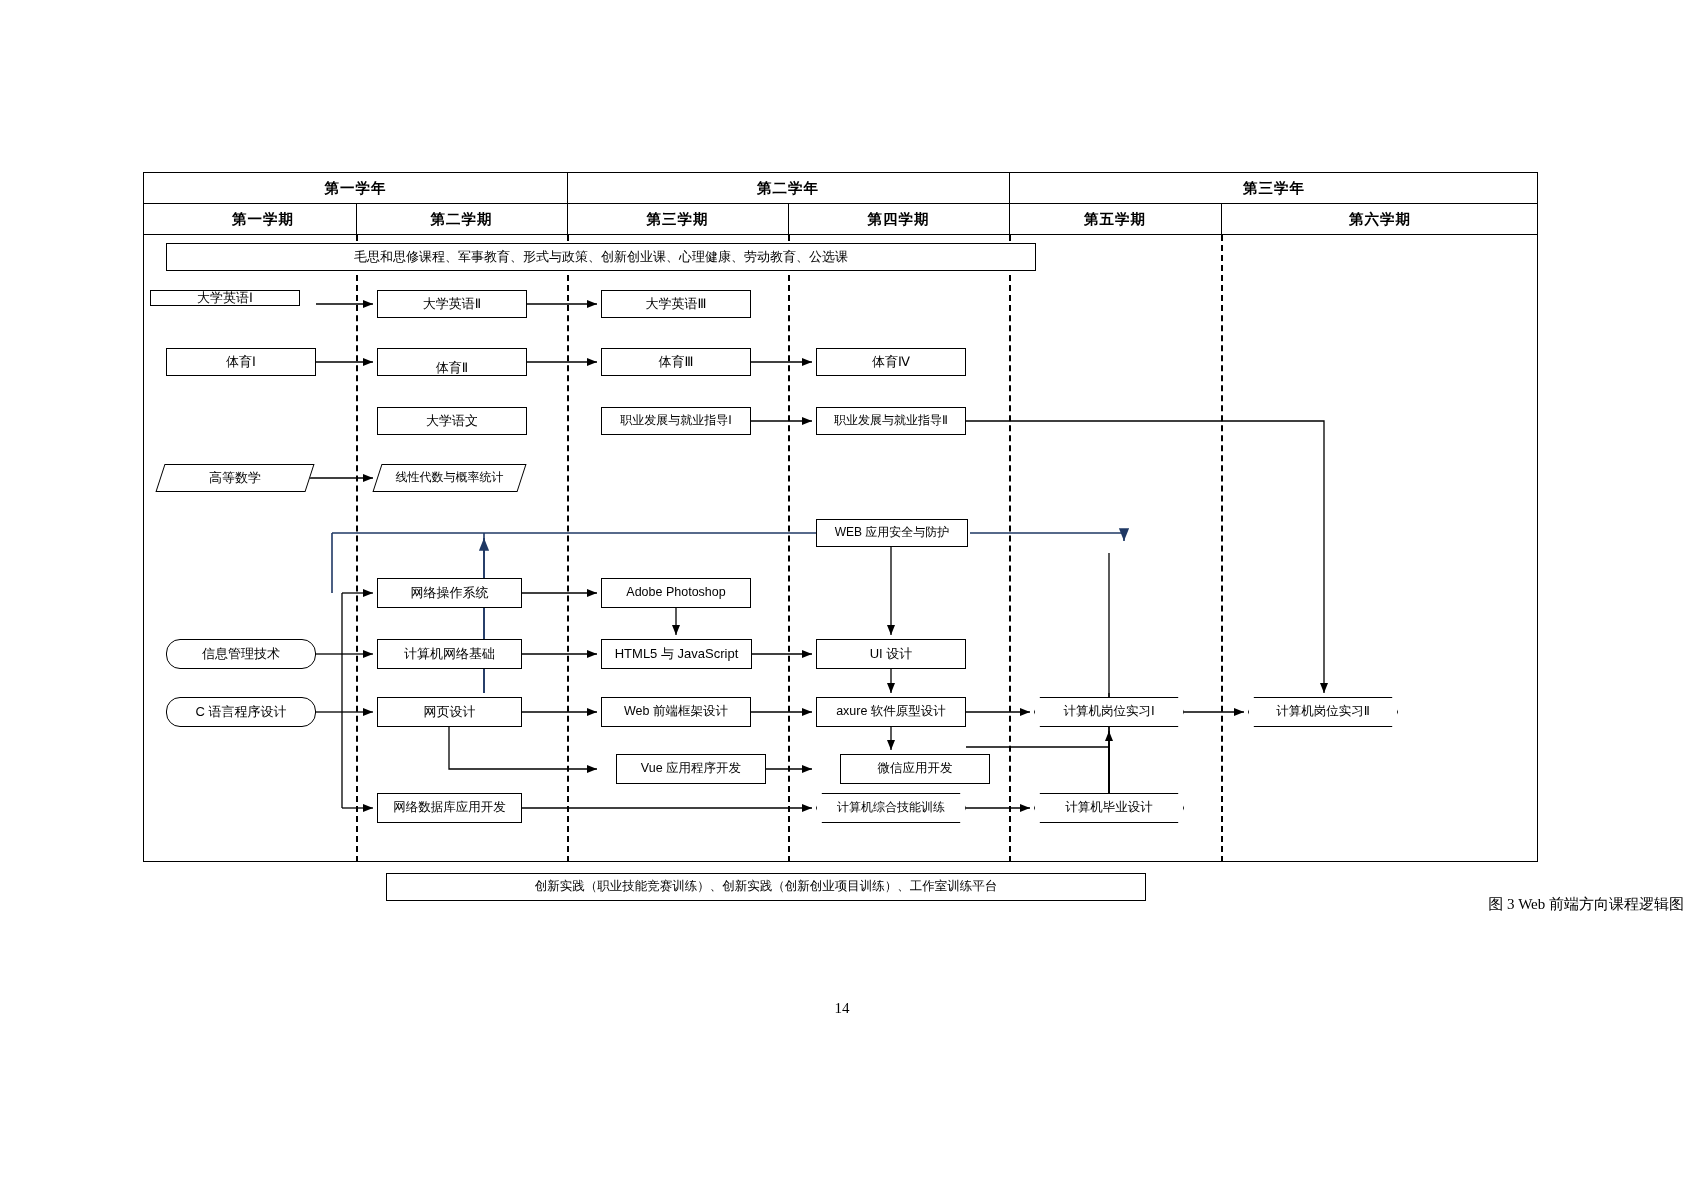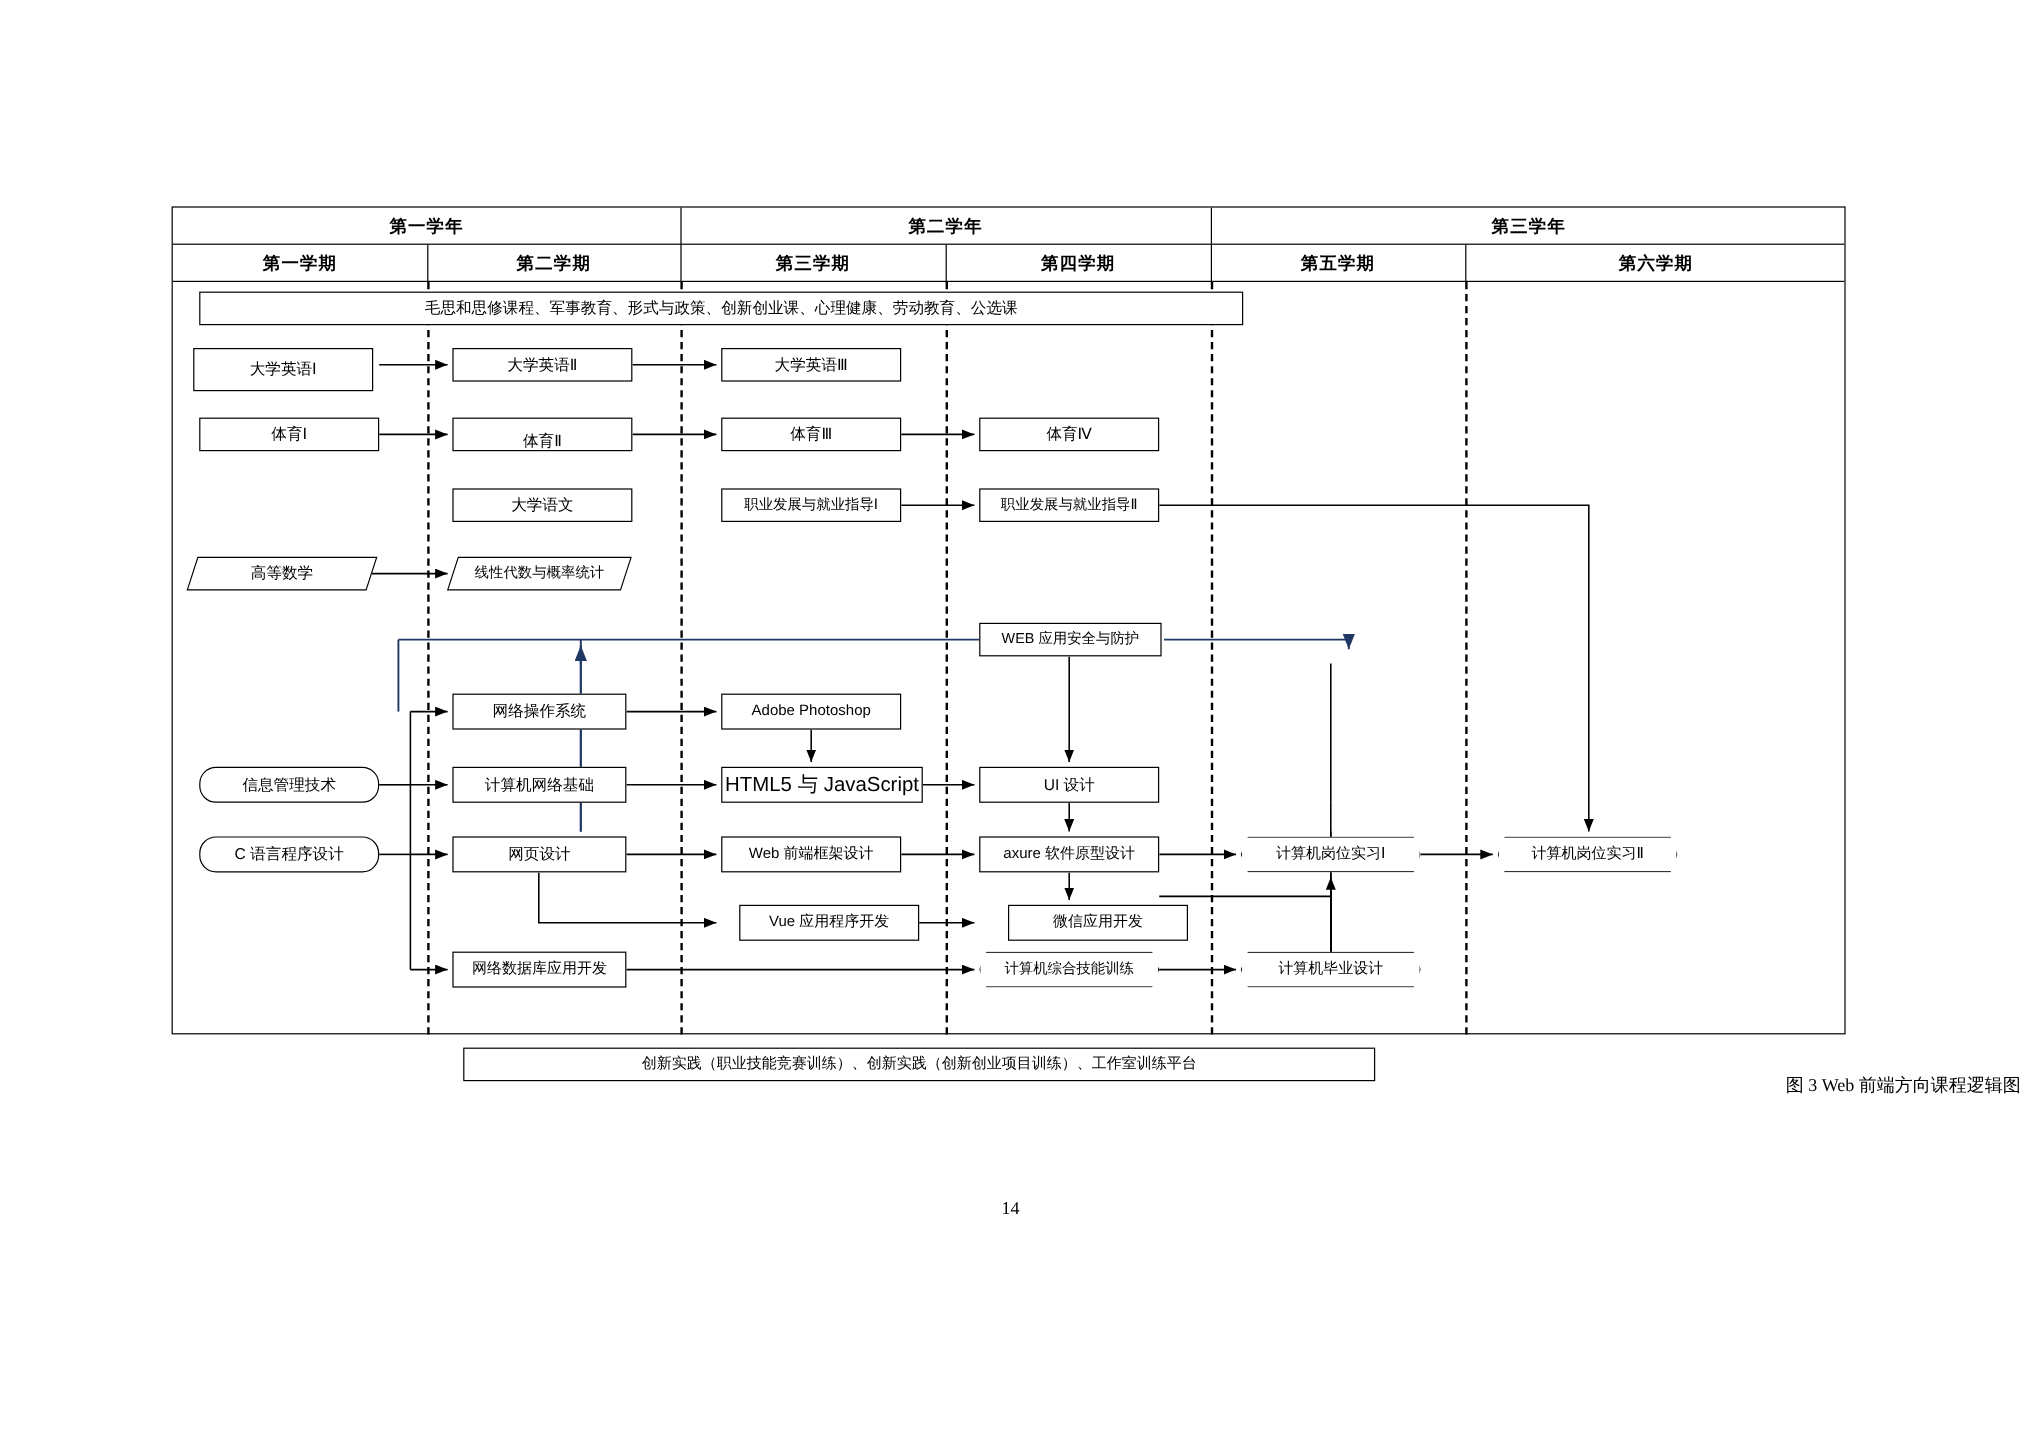--- a/index.html
+++ b/index.html
@@ -159,21 +159,21 @@
         <span>第三学年</span>
       </div>
       <div class="hdr-cell" style="left:423px;width:442px;">
         <span>第二学年</span>
       </div>
       <div class="vline" style="left:423px;top:0;height:31px;"></div>
       <div class="vline" style="left:865px;top:0;height:31px;"></div>
     </div>
 
     <div class="hdr-row" id="hdr-term">
-      <div class="hdr-cell" style="left:0px;width:212px;">
+      <div class="hdr-cell" style="left:13px;width:212px;">
         <span>第一学期</span>
       </div>
       <div class="hdr-cell" style="left:212px;width:211px;">
         <span>第二学期</span>
       </div>
       <div class="hdr-cell" style="left:423px;width:221px;">
         <span>第三学期</span>
       </div>
       <div class="hdr-cell" style="left:644px;width:221px;">
         <span>第四学期</span>
@@ -263,21 +263,21 @@
         <path d="M340,360 L340,520"></path>
         <path d="M340,380 L340,368"></path>
         <path d="M340,520 L340,365" marker-end="url(#arwb)"></path>
         <path d="M826,360 L980,360 L980,368" marker-end="url(#arwb)"></path>
       </g>
     </svg>
 
     <div class="node" style="left:22px;top:70px;width:870px;height:28px;">
       <span class="lbl">毛思和思修课程、军事教育、形式与政策、创新创业课、心理健康、劳动教育、公选课</span>
     </div>
-    <div class="node" style="left:17px;top:117px;width:150px;height:36px;text-align:center;">
+    <div class="node" style="left:6px;top:117px;width:150px;height:16px;text-align:center;">
       <span class="lbl">大学英语Ⅰ</span>
     </div>
     <div class="node" style="left:233px;top:117px;width:150px;height:28px;">
       <span class="lbl">大学英语Ⅱ</span>
     </div>
     <div class="node" style="left:457px;top:117px;width:150px;height:28px;">
       <span class="lbl">大学英语Ⅲ</span>
     </div>
     <div class="node" style="left:22px;top:175px;width:150px;height:28px;">
       <span class="lbl">体育Ⅰ</span>
@@ -316,21 +316,21 @@
     </div>
     <div class="node" style="left:457px;top:405px;width:150px;height:30px;font-size:12.5px;">
       <span class="lbl">Adobe Photoshop</span>
     </div>
     <div class="node round" style="left:22px;top:466px;width:150px;height:30px;">
       <span class="lbl">信息管理技术</span>
     </div>
     <div class="node" style="left:233px;top:466px;width:145px;height:30px;">
       <span class="lbl">计算机网络基础</span>
     </div>
-    <div class="node" style="left:457px;top:466px;width:168px;height:30px;font-size:17px;">
+    <div class="node" style="left:457px;top:466px;width:151px;height:30px;font-size:13px;">
       <span class="lbl">HTML5 与 JavaScript</span>
     </div>
     <div class="node" style="left:672px;top:466px;width:150px;height:30px;">
       <span class="lbl">UI 设计</span>
     </div>
     <div class="node round" style="left:22px;top:524px;width:150px;height:30px;">
       <span class="lbl">C 语言程序设计</span>
     </div>
     <div class="node" style="left:233px;top:524px;width:145px;height:30px;">
       <span class="lbl">网页设计</span>

